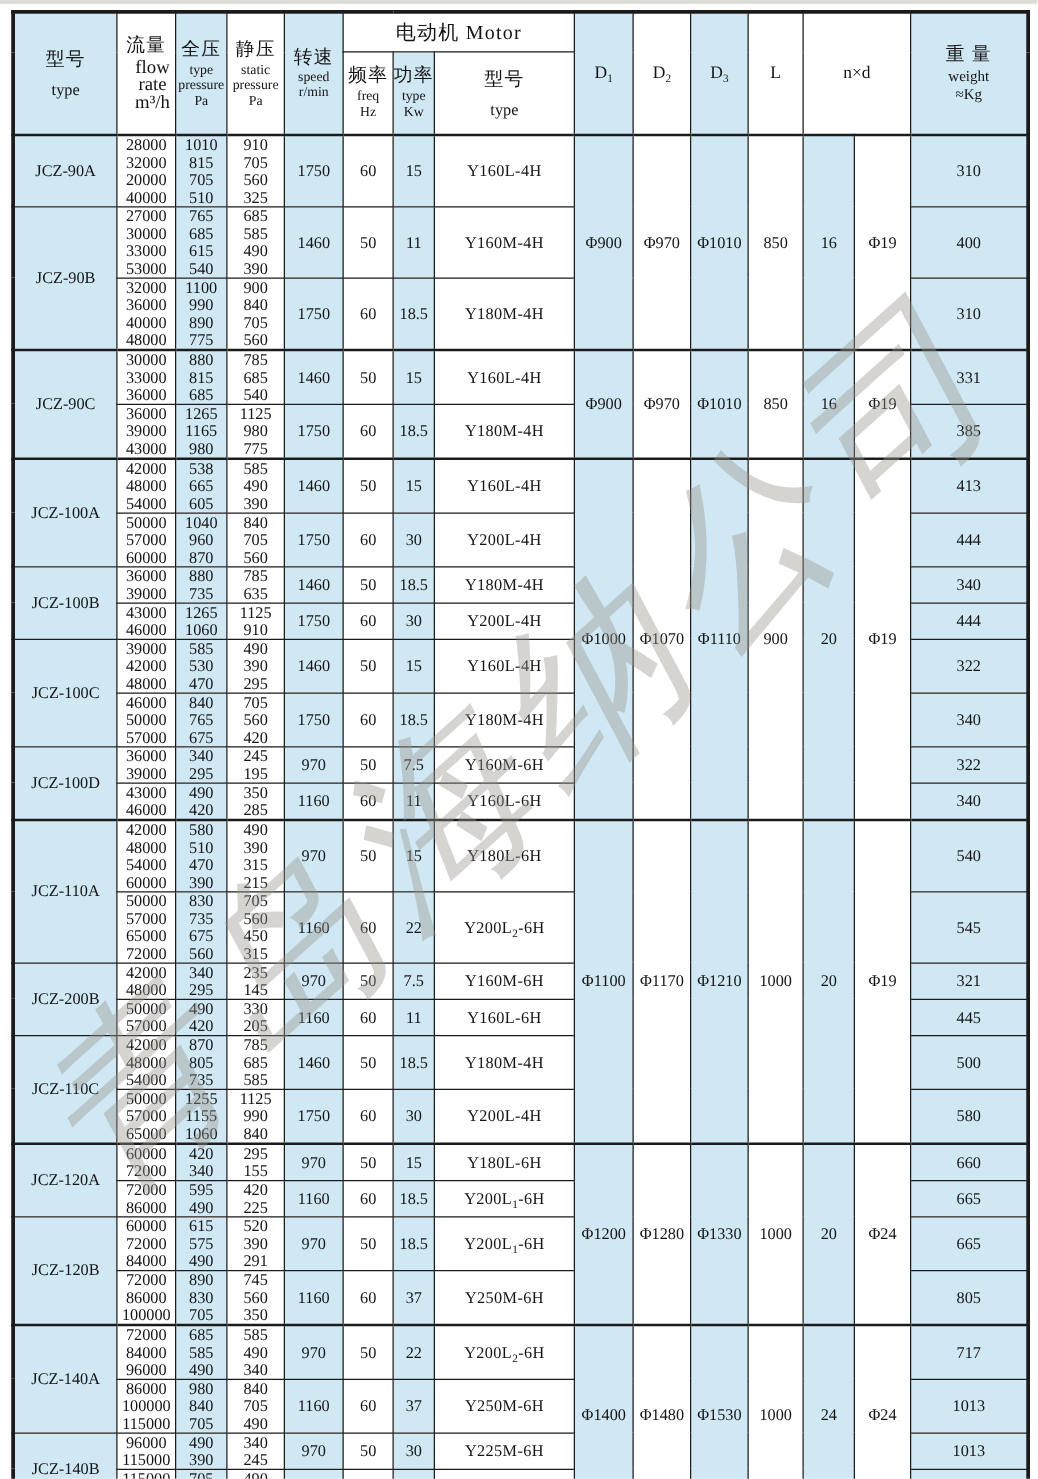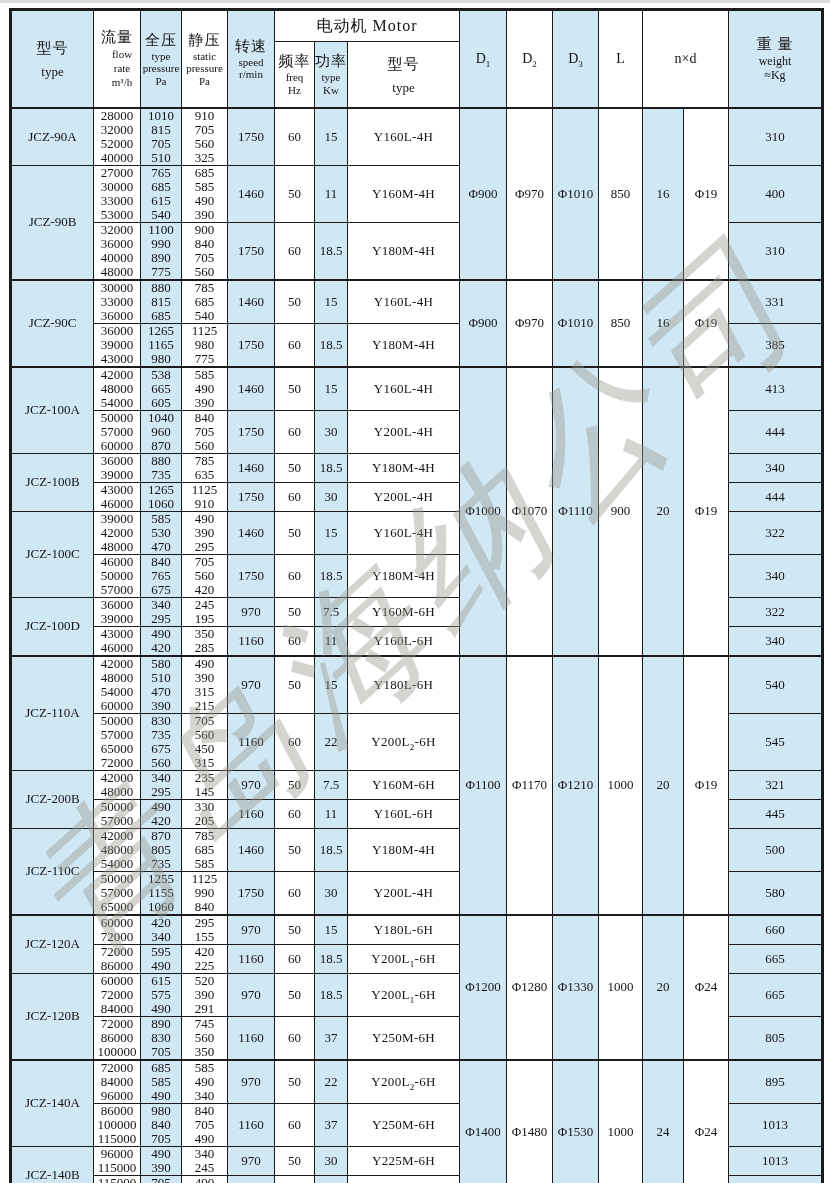--- a/index.html
+++ b/index.html
@@ -68,21 +68,21 @@
       <col style="width:94px">
   </colgroup>
   <thead>
     <tr class="h1">
       <th rowspan="2" class="blue">
         <div class="zh">型号</div>
         <div class="en gap" style="font-size:13px;">type</div>
       </th>
       <th rowspan="2">
         <div class="zh">流量</div>
-        <div class="en" style="font-size:11px;line-height:14px;margin-left:10px;">flow
+        <div class="en" style="font-size:15px;line-height:14px;margin-left:10px;">flow
 rate
 m³/h</div>
       </th>
       <th rowspan="2" class="blue">
         <div class="zh">全压</div>
         <div class="en">type
 pressure
 Pa</div>
       </th>
       <th rowspan="2">
@@ -123,21 +123,21 @@
         <div class="zh">型号</div>
         <div class="en gap" style="font-size:13px;">type</div>
       </th>
     </tr>
   </thead>
   <tbody id="tbody">
       <tr class="block-top" style="height: 56px;">
         <td class="blue">JCZ-90A</td>
         <td class="ml">28000
 32000
-52000
+20000
 40000</td>
         <td class="blue ml">1010
 815
 705
 510</td>
         <td class="ml">910
 705
 560
 325</td>
         <td class="blue">1750</td>
@@ -541,21 +541,21 @@
         <td class="blue">970</td>
         <td>50</td>
         <td class="blue">22</td>
         <td class="c-motor">Y200L<sub>2</sub>-6H</td>
         <td class="blue" rowspan="4">Φ1400</td>
         <td rowspan="4">Φ1480</td>
         <td class="blue" rowspan="4">Φ1530</td>
         <td rowspan="4">1000</td>
         <td class="blue" rowspan="4">24</td>
         <td rowspan="4">Φ24</td>
-        <td class="blue">895</td>
+        <td class="blue">717</td>
       </tr>
       <tr style="height: 42px;">
         <td class="ml">86000
 100000
 115000</td>
         <td class="blue ml">980
 840
 705</td>
         <td class="ml">840
 705

